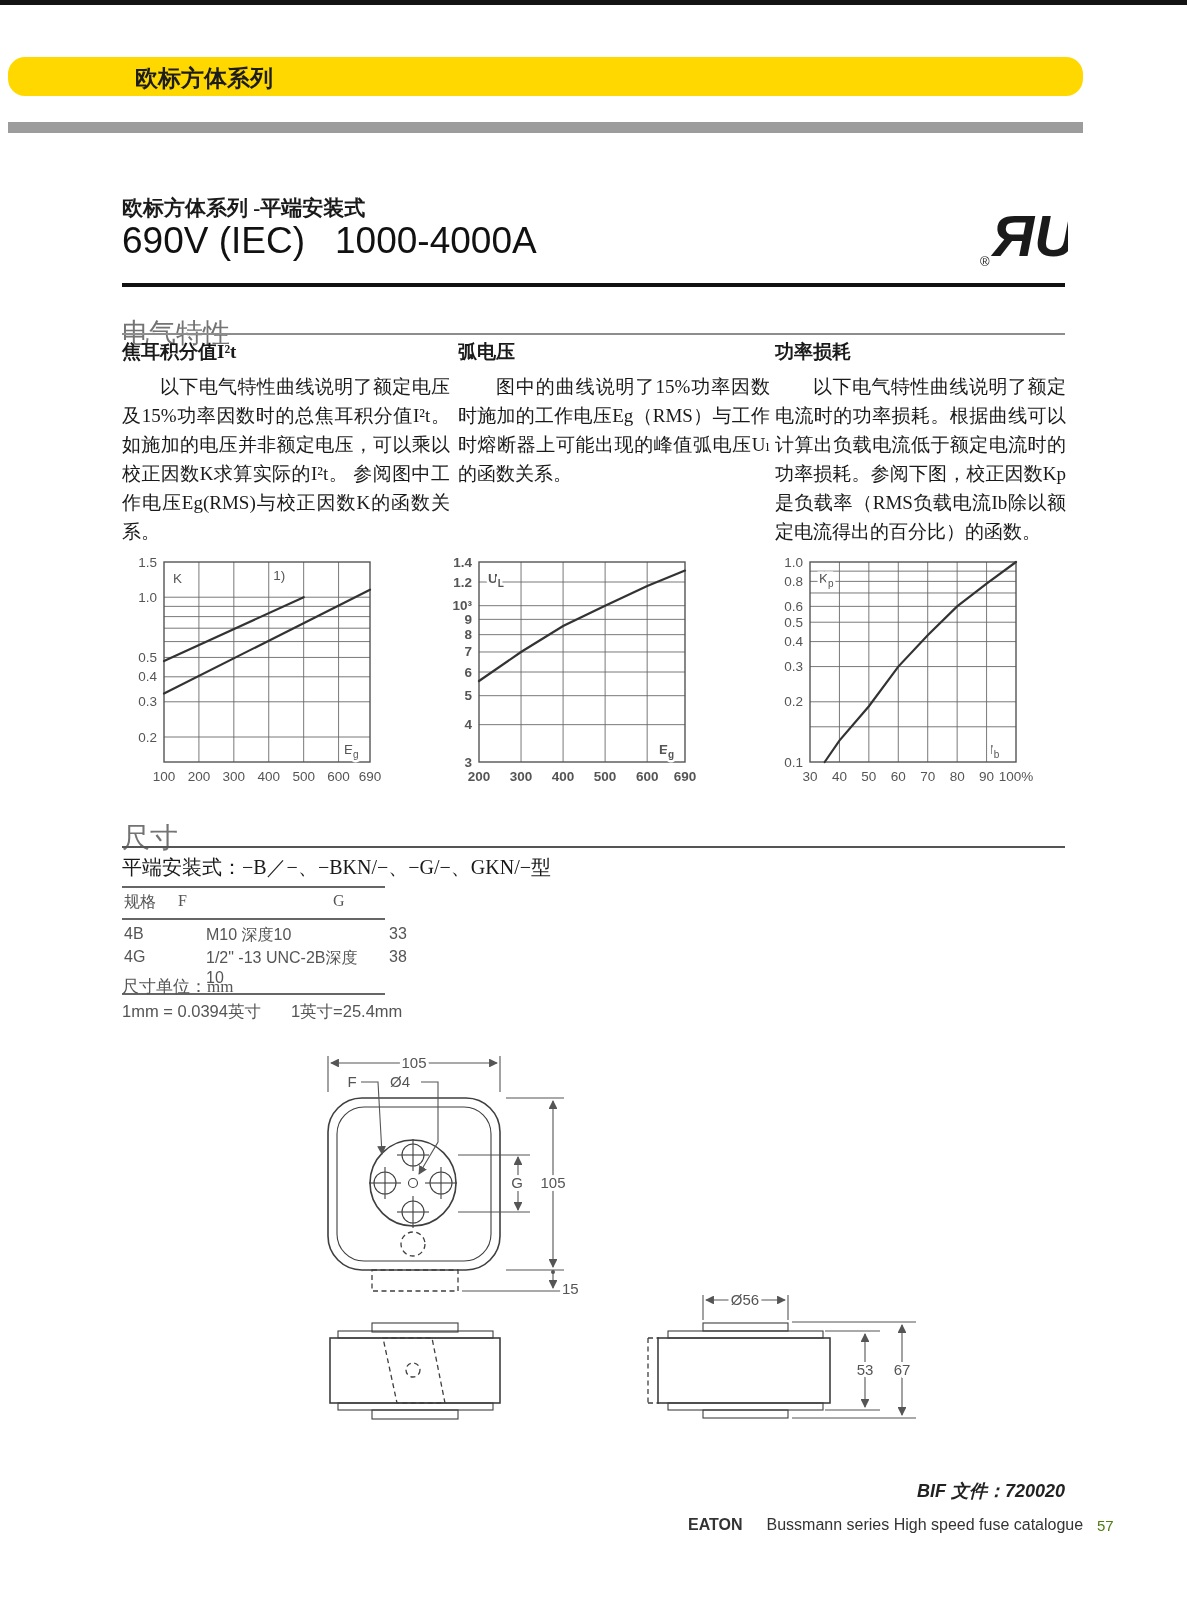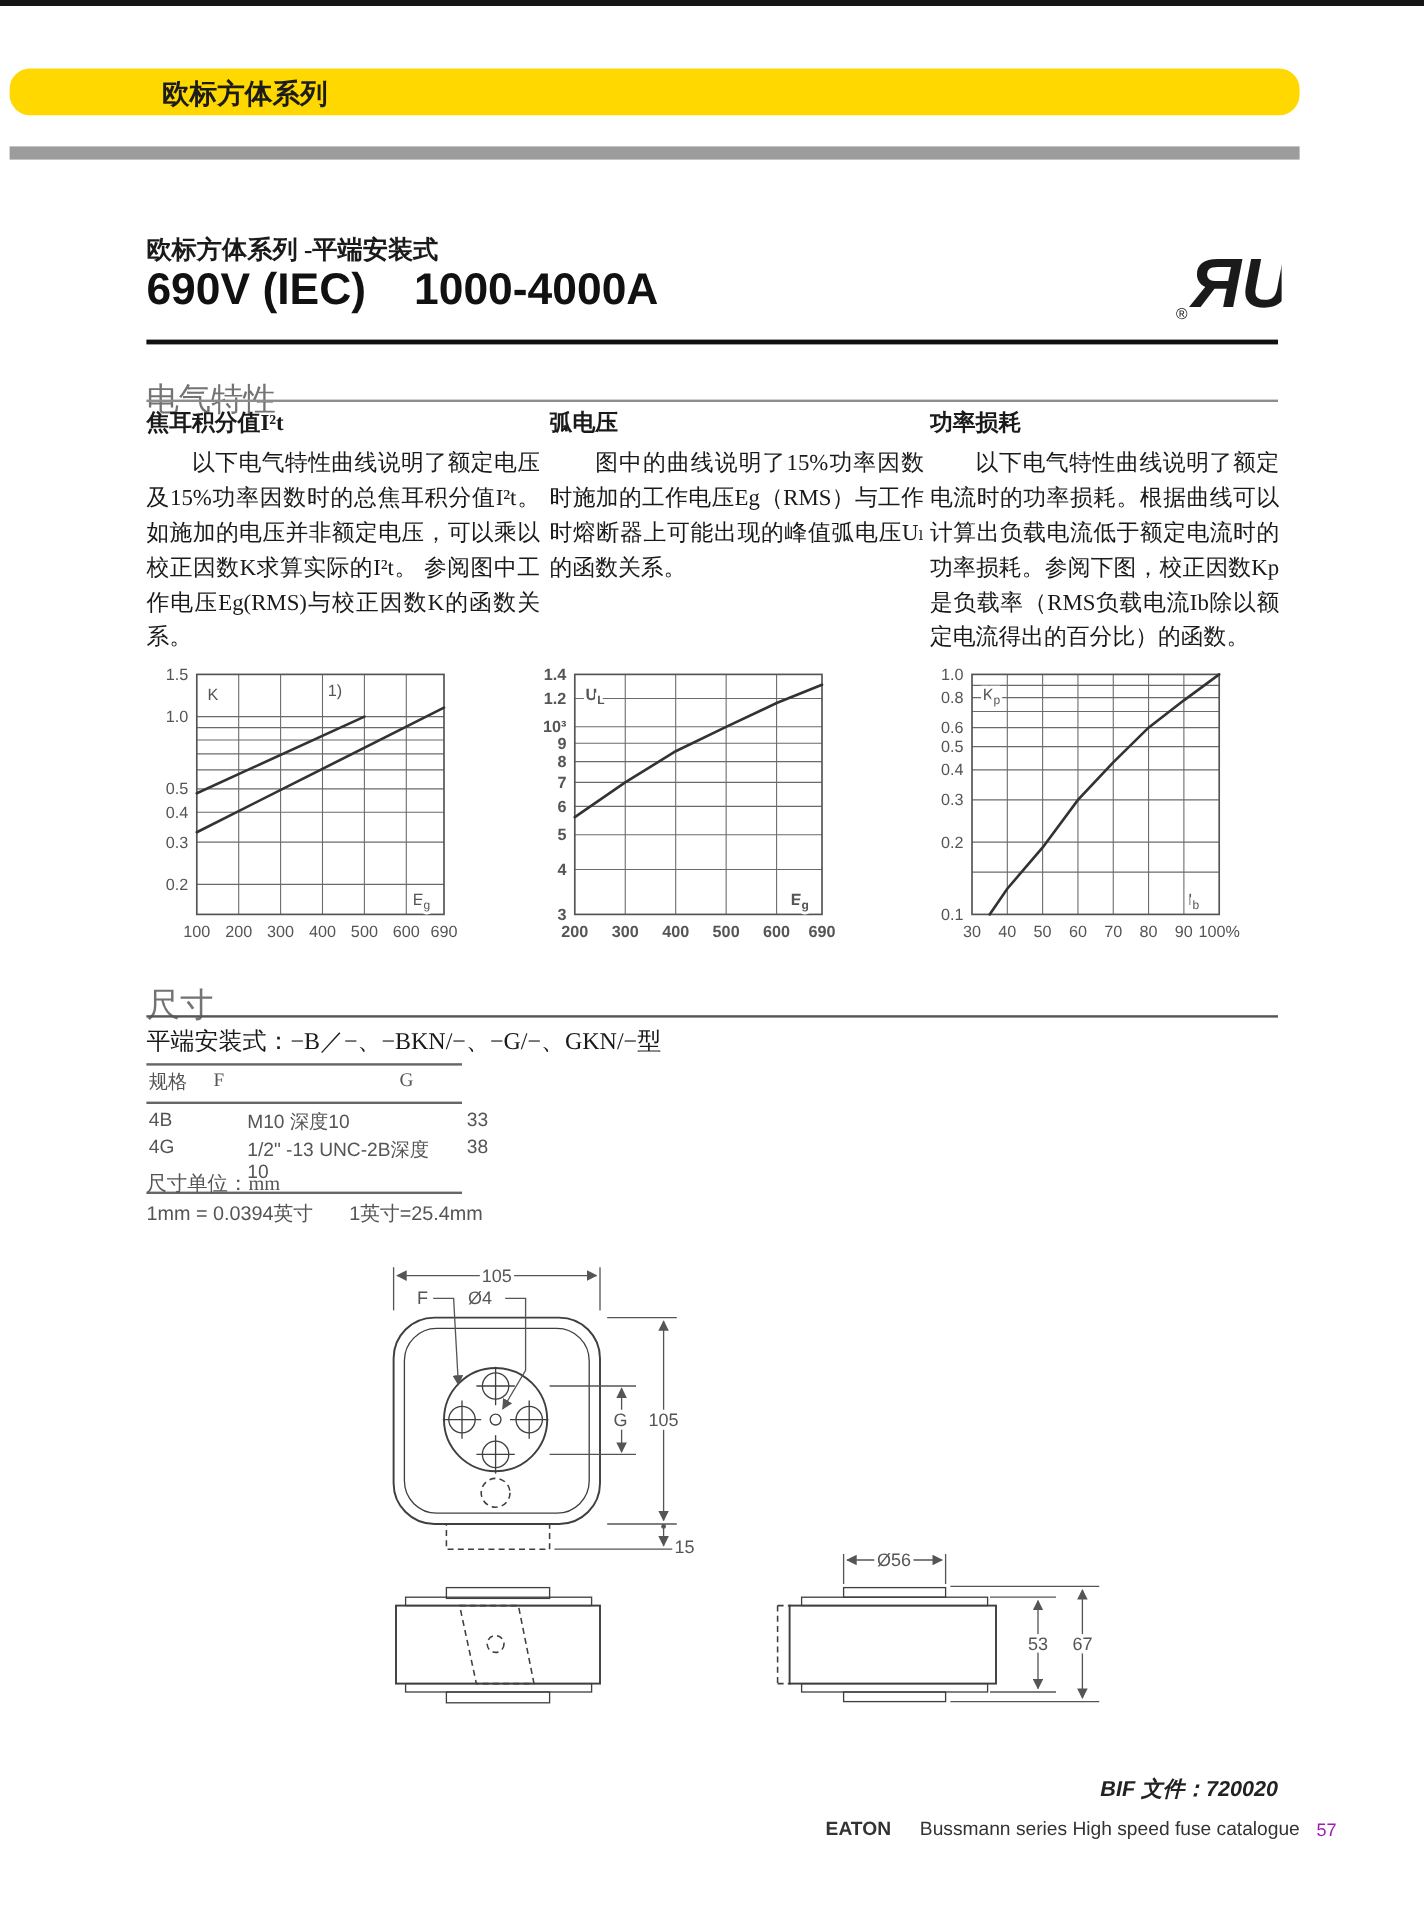--- a/index.html
+++ b/index.html
@@ -6,21 +6,21 @@
   body{width:1187px;height:1600px;position:relative;background:#fff;
        font-family:"Liberation Serif","DejaVu Serif",serif;color:#1a1a1a;overflow:hidden;}
   .abs{position:absolute;}
   #top-black-bar{left:0;top:0;width:1187px;height:5px;background:#141414;}
   #yellow-bar{left:8px;top:57px;width:1075px;height:39px;background:#ffd800;border-radius:17px;}
   #yellow-bar .lbl{position:absolute;left:127px;top:6px;font-family:"Liberation Sans","DejaVu Sans",sans-serif;
        font-weight:bold;font-size:23px;color:#1c1c1c;}
   #gray-bar{left:8px;top:122px;width:1075px;height:11px;background:#9c9c9c;}
   #series-subtitle{left:122px;top:194px;font-weight:bold;font-size:21px;}
   #main-title{left:122px;top:220px;font-family:"Liberation Sans","DejaVu Sans",sans-serif;
-      font-weight:bold;font-size:37px;display:flex;gap:40px;color:#111;}
+      font-weight:normal;font-size:37px;display:flex;gap:30px;color:#111;}
   #ul-mark{left:976px;top:196px;width:92px;height:80px;}
   .rule-thick{left:122px;width:943px;height:4px;background:#111;}
   .rule-thin{left:122px;width:943px;height:2px;background:#8d8d8d;}
   .sec-title{left:122px;font-weight:normal;font-size:27px;color:#737373;margin-top:24px;}
   .col{position:absolute;top:339px;}
   .col h3{margin:0 0 7px 0;font-size:19px;font-weight:bold;}
   .col p{margin:0;font-size:19px;line-height:29px;text-align:justify;text-indent:2em;}
   #col-1{left:122px;width:328px;}
   #col-2{left:458px;width:312px;}
   #col-3{left:775px;width:291px;}
@@ -49,21 +49,21 @@
   #drawing .dash{stroke:#3f3f3f;stroke-width:1.3;fill:none;stroke-dasharray:5 3.5;}
   #drawing .dim{stroke:#555;stroke-width:1.1;fill:none;}
   #drawing text{font-family:"Liberation Sans","DejaVu Sans",sans-serif;font-size:15px;fill:#555;
       stroke:#fff;stroke-width:6px;paint-order:stroke;}
   #footer-bif{right:122px;top:1479px;font-family:"Liberation Sans","DejaVu Sans",sans-serif;
       font-weight:bold;font-style:italic;font-size:18px;color:#222;text-align:right;}
   #footer-line{left:688px;top:1516px;font-family:"Liberation Sans","DejaVu Sans",sans-serif;
       font-size:16px;color:#333;display:flex;gap:24px;}
   #footer-line .brand{font-weight:bold;}
   #page-num{left:1097px;top:1517px;font-family:"Liberation Sans","DejaVu Sans",sans-serif;
-      font-size:15px;color:#a21caf;text-align:center;}
+      font-size:15px;color:#4d7c0f;text-align:center;}
 </style>
 </head>
 <body>
 
 <div class="abs" id="top-black-bar"></div>
 
 <div class="abs" id="yellow-bar">
   <span class="lbl">欧标方体系列</span>
 </div>
 <div class="abs" id="gray-bar"></div>

